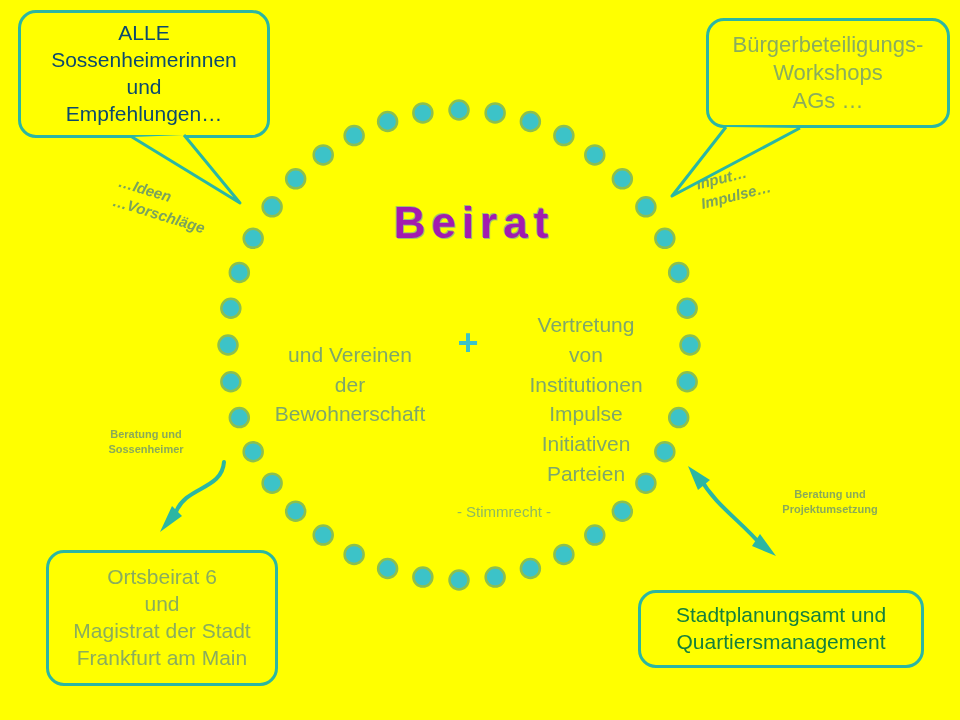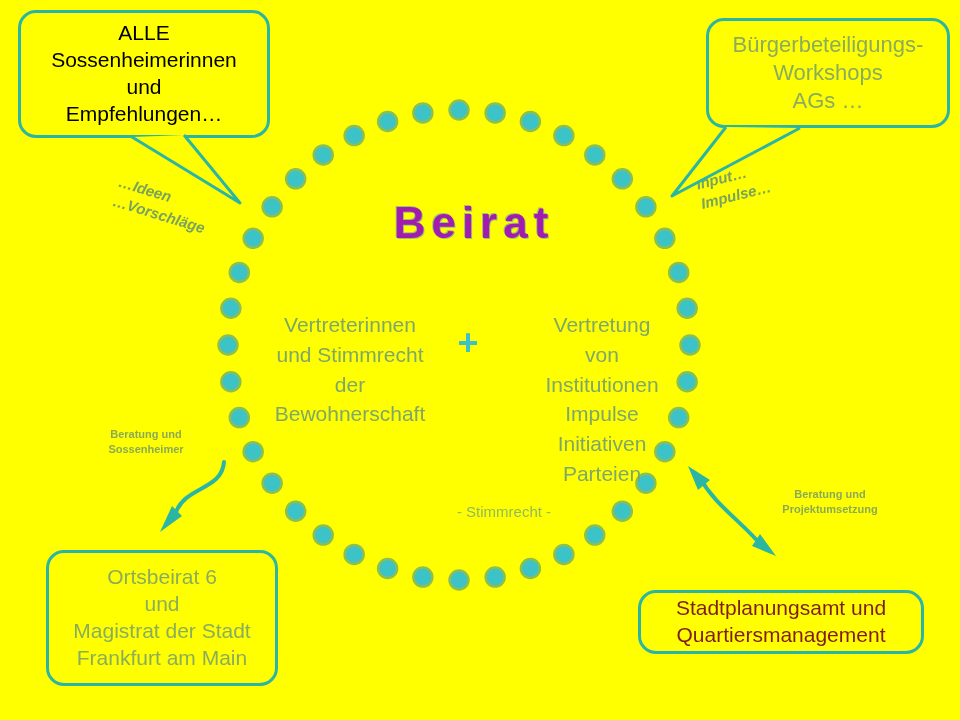--- a/index.html
+++ b/index.html
@@ -33,36 +33,36 @@
   }
   .bubble .lines {
     width: 100%;
     padding: 2px 6px;
   }
   .bubble .ln { display: block; }
 
   #bubble-alle {
     left: 18px; top: 10px; width: 252px; height: 128px;
     font-size: 21px;
-    color: #000000;
+    color: #0c4a6e;
   }
   #bubble-workshops {
     left: 706px; top: 18px; width: 244px; height: 110px;
     font-size: 22px;
     color: #8aad5d;
   }
   #box-ortsbeirat {
     left: 46px; top: 550px; width: 232px; height: 136px;
     font-size: 21px;
     color: #8aad5d;
   }
   #box-stadtplanung {
-    left: 638px; top: 590px; width: 286px; height: 64px;
-    font-size: 21px;
-    color: #7f1d1d;
+    left: 638px; top: 590px; width: 286px; height: 78px;
+    font-size: 21px;
+    color: #15803d;
   }
 
   
   #vector {
     position: absolute;
     left: 0; top: 0;
     width: 960px; height: 720px;
     z-index: 3;
     pointer-events: none;
   }
@@ -90,21 +90,21 @@
   #col-left, #col-right {
     position: absolute;
     top: 310px;
     font-size: 21px;
     line-height: 1.42;
     color: #7ea76a;
     text-align: center;
     z-index: 7;
   }
   #col-left { left: 252px; width: 196px; }
-  #col-right { left: 504px; width: 196px; }
+  #col-right { left: 488px; width: 196px; }
   #plus-sign {
     position: absolute;
     left: 448px; top: 325px;
     width: 40px; text-align: center;
     font-size: 36px; font-weight: bold;
     color: #3cc3c8;
     z-index: 7;
     line-height: 1;
   }
   #stimmrecht {
@@ -209,22 +209,22 @@
     <g>
       <path d="M700 478 C 716 506, 740 520, 762 546" fill="none" stroke="#2bb6a3" stroke-width="4" stroke-linecap="round"></path>
       <path d="M688 466 L 710 480 L 698 490 Z" fill="#2bb6a3"></path>
       <path d="M776 556 L 752 546 L 760 534 Z" fill="#2bb6a3"></path>
     </g>
   </svg>
 
   <div id="title-beirat">Beirat</div>
 
   <div id="col-left">
-    <span class="ln">Vertreterinnen</span><br>
-    <span class="ln">und Stimmrecht</span><br>
+    <br>
+    <span class="ln">und Vereinen</span><br>
     <span class="ln">der</span><br>
     <span class="ln">Bewohnerschaft</span>
   </div>
 
   <div id="plus-sign">+</div>
 
   <div id="col-right">
     <span class="ln">Vertretung</span><br>
     <span class="ln">von</span><br>
     <span class="ln">Institutionen</span><br>

